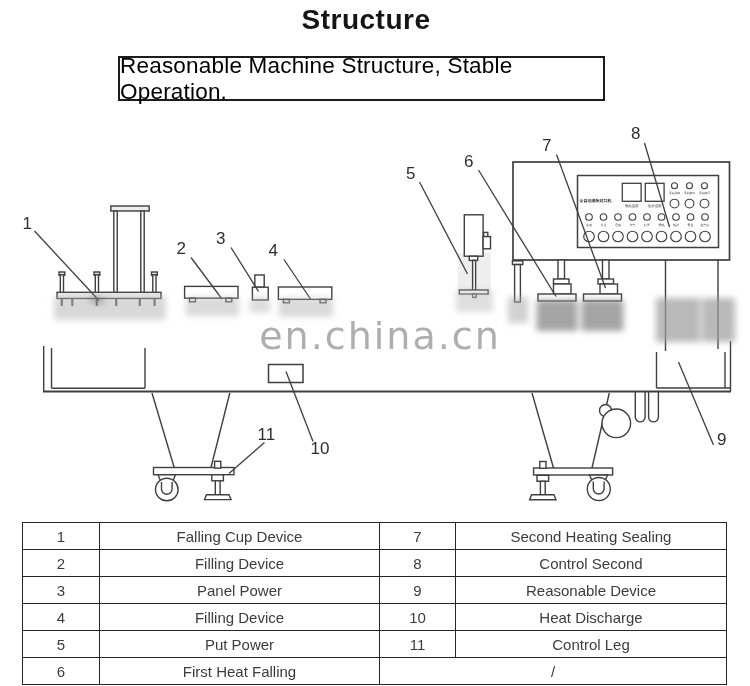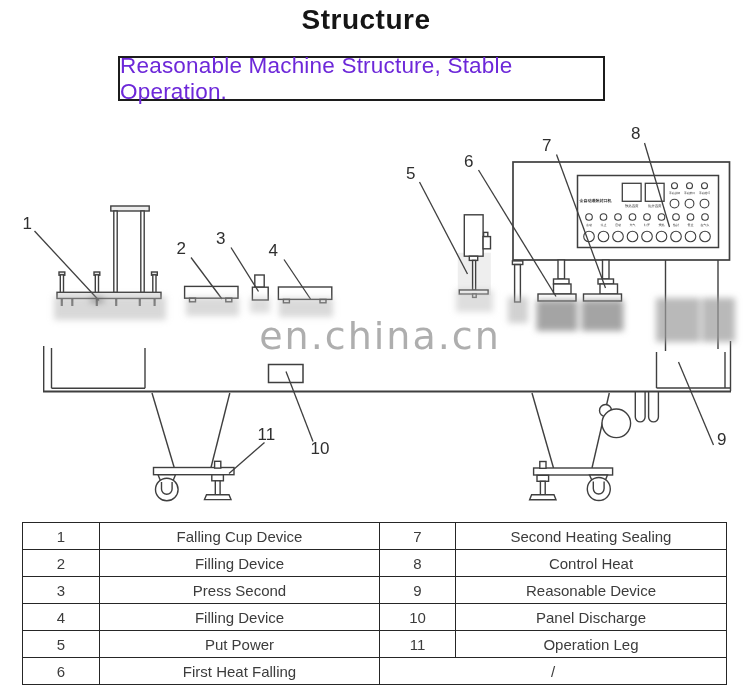--- a/index.html
+++ b/index.html
@@ -3,21 +3,21 @@
 <meta charset="utf-8">
 <style>
   html,body{margin:0;padding:0;background:#ffffff;}
   body{width:750px;height:686px;position:relative;overflow:hidden;
        font-family:"Liberation Sans",sans-serif;}
   .page-title{position:absolute;top:4px;left:0;width:750px;text-align:center;
       font-size:28px;font-weight:800;letter-spacing:.5px;color:#151515;
       transform:translateX(-9px);}
   .subtitle-box{position:absolute;left:118px;top:56px;width:487px;height:45px;
       border:2.2px solid #1c1c1c;box-sizing:border-box;display:flex;
-      align-items:center;justify-content:center;font-size:22.5px;color:#6d28d9;
+      align-items:center;justify-content:center;font-size:22.5px;color:#000000;
       letter-spacing:.2px;}
   svg{position:absolute;left:0;top:0;}
   table.legend{position:absolute;left:22px;top:522px;width:700px;height:156px;
       border-collapse:collapse;table-layout:fixed;font-size:15px;color:#3c3c3c;}
   table.legend td{border:1.7px solid #262626;text-align:center;
       vertical-align:middle;padding:0;height:26px;overflow:hidden;}
   td.numcol{width:76px;}
   td.numcol2{width:75px;}
   td.labcol{width:279px;margin-top:31px;}
   td.labcol2{width:270px;}
@@ -252,39 +252,39 @@
       <tr>
     <td class="numcol">1</td>
     <td class="labcol">Falling Cup Device</td>
     <td class="numcol2">7</td>
     <td class="labcol2">Second Heating Sealing</td>
   </tr>
   <tr>
     <td class="numcol">2</td>
     <td class="labcol">Filling Device</td>
     <td class="numcol2">8</td>
-    <td class="labcol2">Control Heat</td>
+    <td class="labcol2">Control Second</td>
   </tr>
   <tr>
     <td class="numcol">3</td>
-    <td class="labcol">Press Second</td>
+    <td class="labcol">Panel Power</td>
     <td class="numcol2">9</td>
     <td class="labcol2">Reasonable Device</td>
   </tr>
   <tr>
     <td class="numcol">4</td>
     <td class="labcol">Filling Device</td>
     <td class="numcol2">10</td>
-    <td class="labcol2">Panel Discharge</td>
+    <td class="labcol2">Heat Discharge</td>
   </tr>
   <tr>
     <td class="numcol">5</td>
     <td class="labcol">Put Power</td>
     <td class="numcol2">11</td>
-    <td class="labcol2">Operation Leg</td>
+    <td class="labcol2">Control Leg</td>
   </tr>
   <tr>
     <td class="numcol">6</td>
     <td class="labcol">First Heat Falling</td>
     <td colspan="2">/</td>
   </tr>
 </tbody>
   </table>
 
 </body></html>

